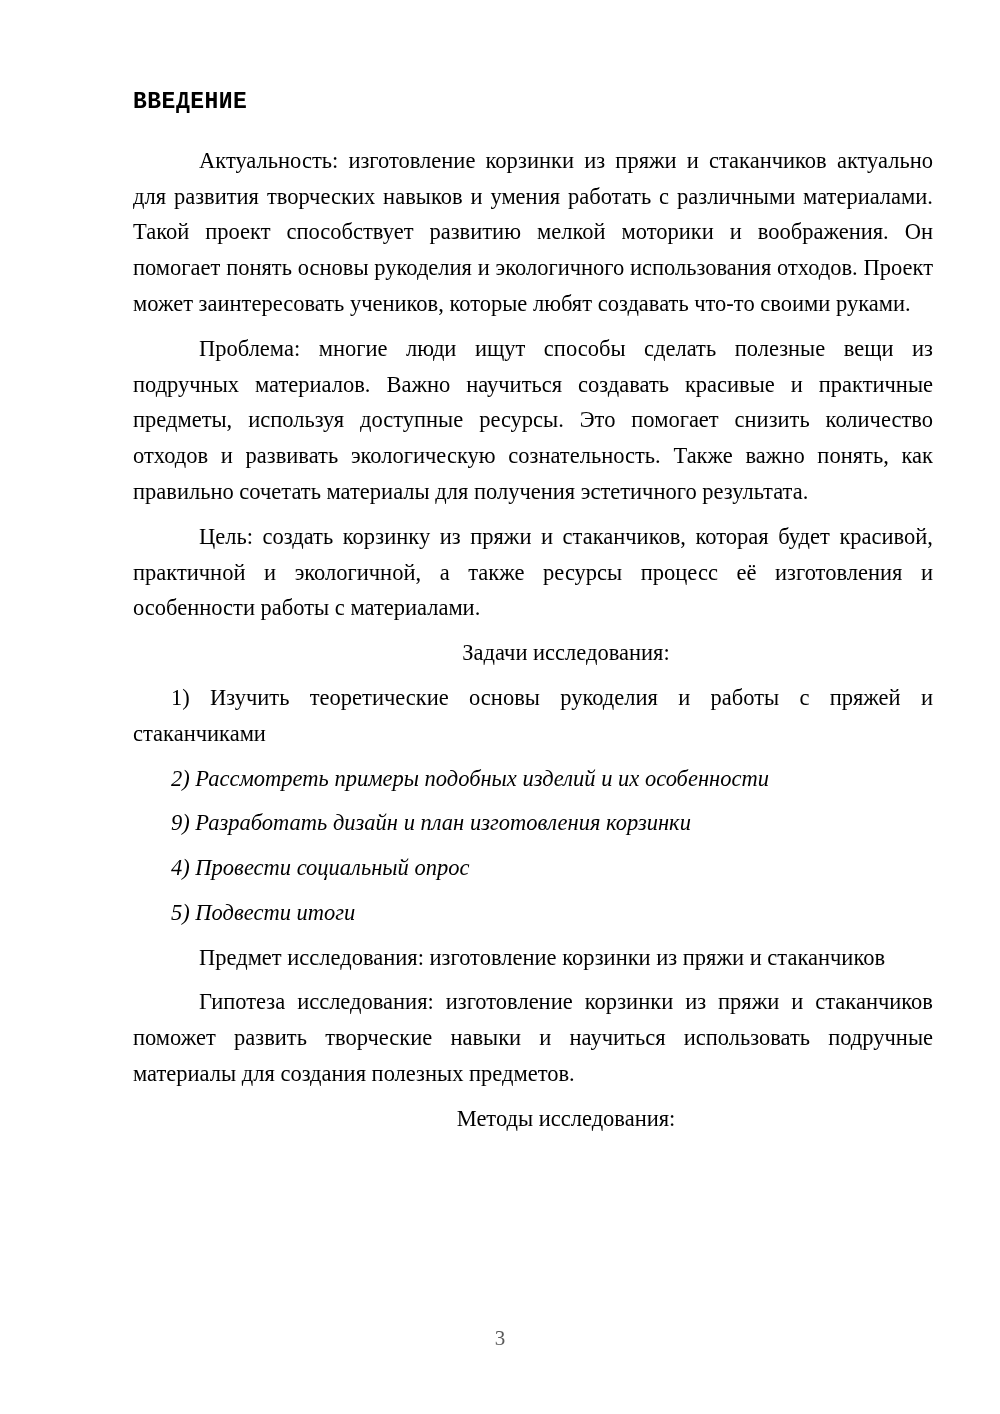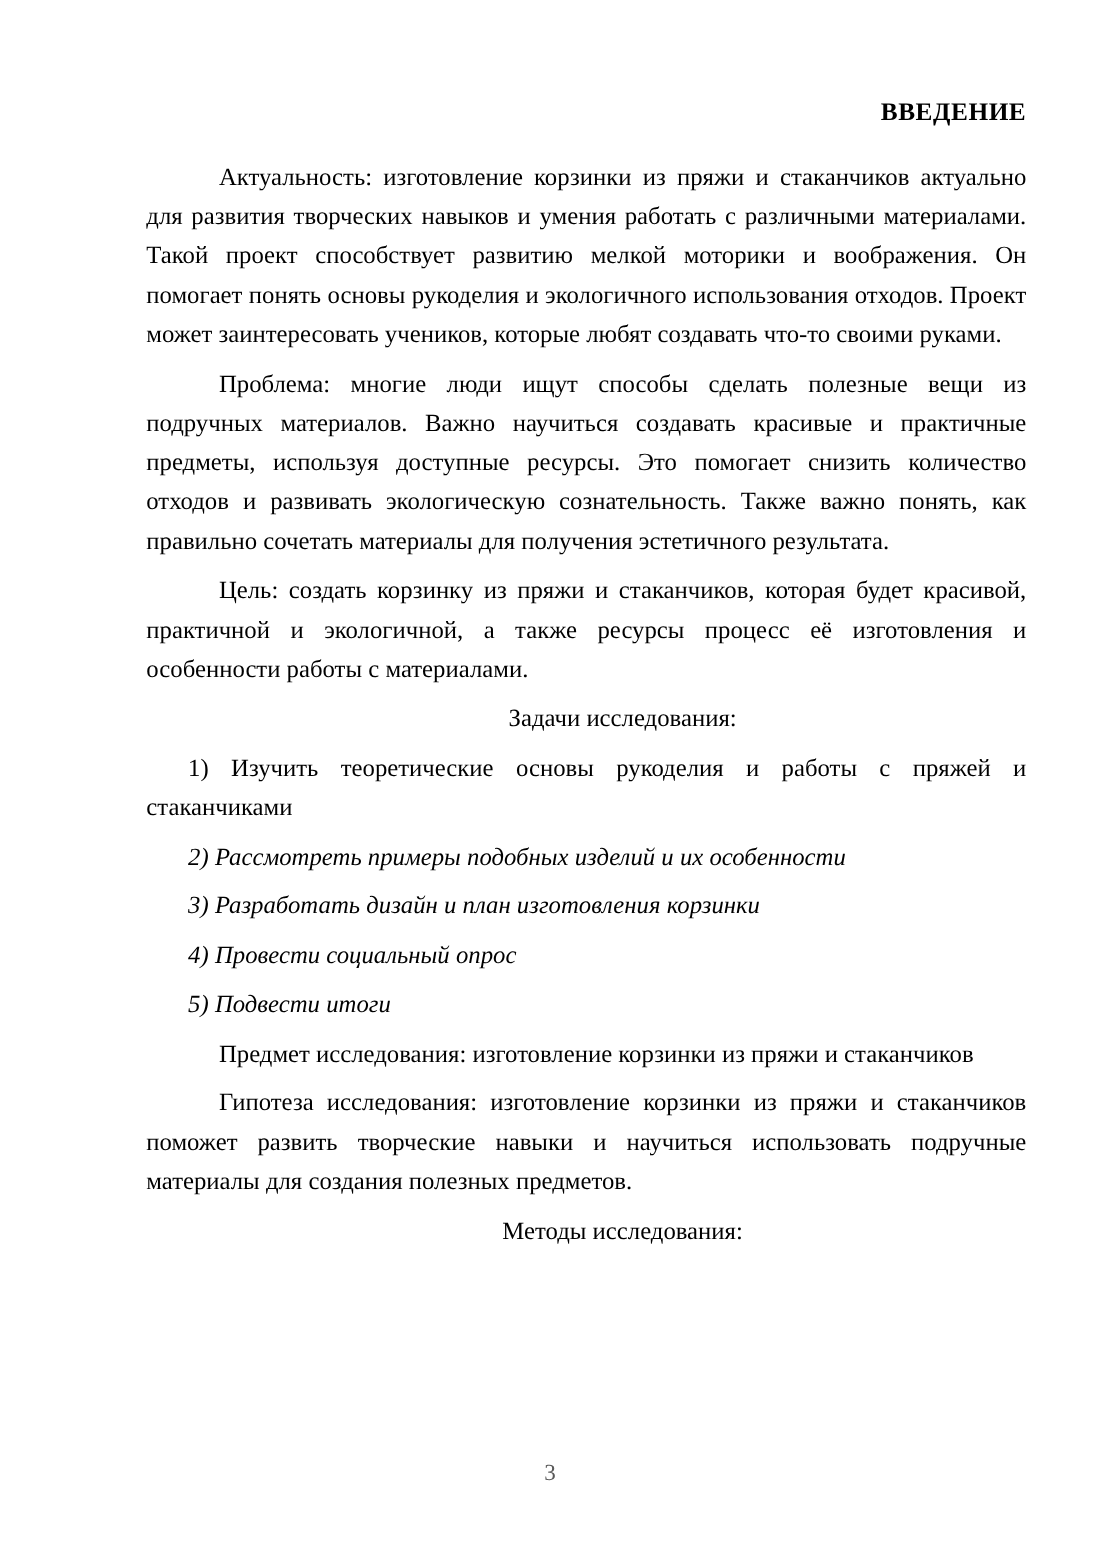--- a/index.html
+++ b/index.html
@@ -26,24 +26,25 @@
   }
   .content {
     position: absolute;
     left: 133px;
     top: 88px;
     width: 800px;
   }
   .doc-heading {
     font-size: 23px;
     font-weight: bold;
-    text-align: right;
+    text-align: left;
     letter-spacing: 0.5px;
     margin: 0 0 26px 0;
     line-height: 1.25;
+    font-family: Liberation Mono, monospace;
   }
   .para {
     font-size: 22.5px;
     line-height: 35.8px;
     text-align: justify;
     text-align-last: left;
     text-indent: 66px;
     margin: 0 0 9px 0;
     hyphens: none;
   }
@@ -90,21 +91,21 @@
     <p class="para">Проблема: многие люди ищут способы сделать полезные вещи из подручных материалов. Важно научиться создавать красивые и практичные предметы, используя доступные ресурсы. Это помогает снизить количество отходов и развивать экологическую сознательность. Также важно понять, как правильно сочетать материалы для получения эстетичного результата.</p>
 
     <p class="para">Цель: создать корзинку из пряжи и стаканчиков, которая будет красивой, практичной и экологичной, а также ресурсы процесс её изготовления и особенности работы с материалами.</p>
 
     <p class="label-line">Задачи исследования:</p>
 
     <p class="list-item">1)  Изучить теоретические основы рукоделия и работы с пряжей и стаканчиками</p>
 
     <p class="list-item plain">2) Рассмотреть примеры подобных изделий и их особенности</p>
 
-    <p class="list-item plain">3) Разработать дизайн и план изготовления корзинки</p>
+    <p class="list-item plain">9) Разработать дизайн и план изготовления корзинки</p>
 
     <p class="list-item plain">4) Провести социальный опрос</p>
 
     <p class="list-item plain">5) Подвести итоги</p>
 
 
     <p class="para">Предмет исследования: изготовление корзинки из пряжи и стаканчиков</p>
 
     <p class="para">Гипотеза исследования: изготовление корзинки из пряжи и стаканчиков поможет развить творческие навыки и научиться использовать подручные материалы для создания полезных предметов.</p>
 

